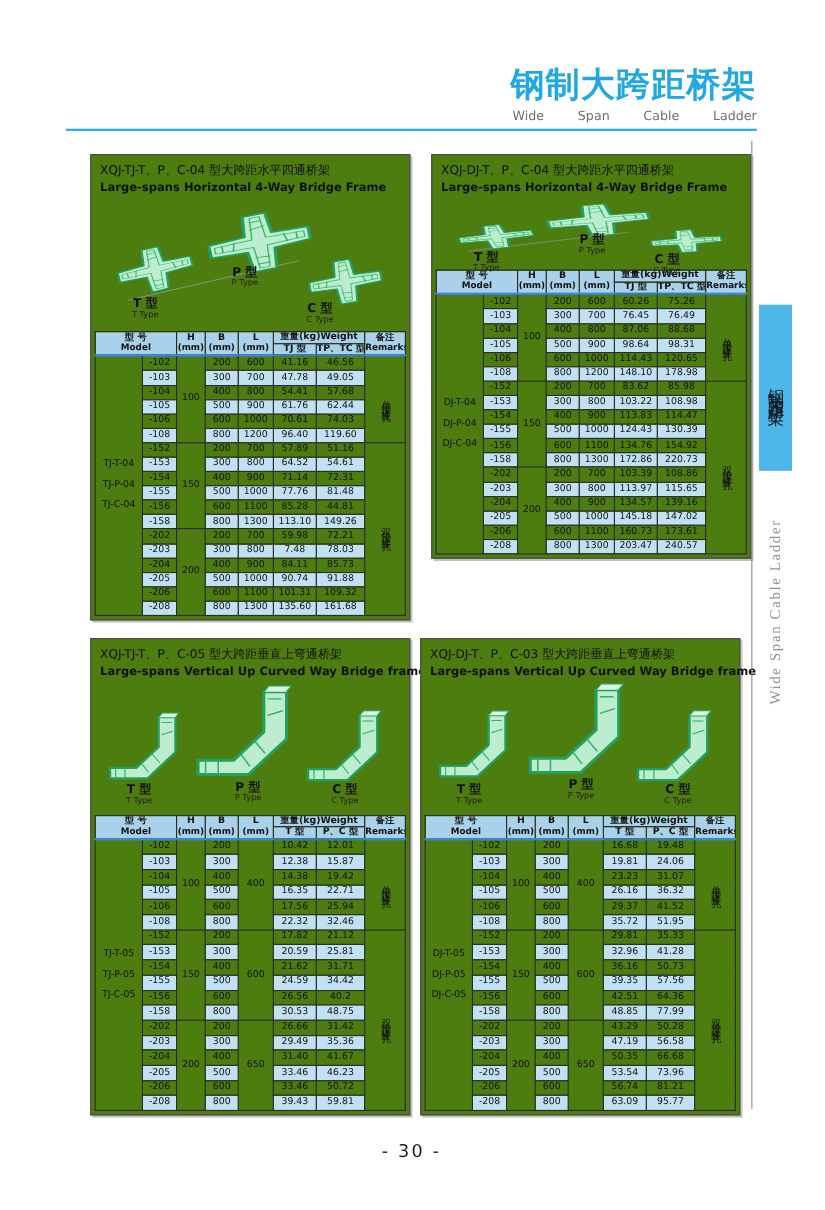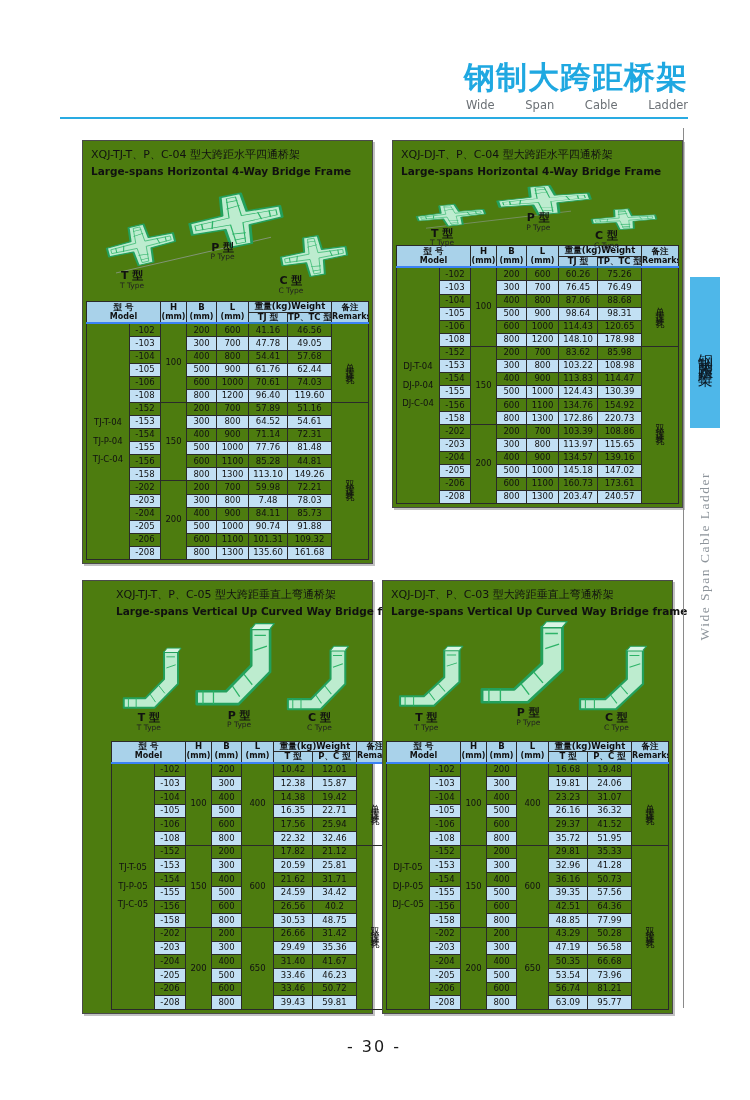--- a/index.html
+++ b/index.html
@@ -12,21 +12,21 @@
   .hdr-cn{position:absolute;top:60px;right:62px;width:230px;text-align:right;
     font-size:31px;font-weight:bold;color:#1fa8e1;letter-spacing:1px;line-height:1.1;white-space:nowrap;}
   .hdr-en{position:absolute;top:98px;right:62px;width:222px;display:flex;justify-content:space-between;
     font-size:11.5px;color:#6b7075;margin-left:32px;}
   .hdr-rule{position:absolute;top:117px;left:60px;width:628px;height:2px;background:#29abe2;}
   
   .panel{position:absolute;width:291px;background:#4d7c0f;border:1px solid #4a4a4a;
     box-shadow:2px 2px 0 rgba(120,120,120,.45);box-sizing:border-box;}
   #panel0{left:82px;top:140px;height:424px;}
   #panel1{left:392px;top:140px;height:368px;}
-  #panel2{left:82px;top:580px;height:434px;padding-left:25px;}
+  #panel2{left:82px;top:580px;height:434px;}
   #panel3{left:382px;top:580px;height:434px;}
   .panel-inner{display:flex;flex-direction:column;height:100%;padding:6px 3px 3px 3px;box-sizing:border-box;}
   .p-title-cn{font-size:11px;font-weight:500;padding-left:5px;white-space:nowrap;}
   .p-title-en{font-size:10.5px;font-weight:600;padding-left:5px;margin-top:3px;white-space:nowrap;}
   .illus{flex:1;position:relative;margin:2px 0 2px 0;}
   .illus svg{position:absolute;inset:0;width:100%;height:100%;}
   .tlabel{position:absolute;text-align:center;line-height:1.05;}
   .tlabel .cn{font-size:11px;font-weight:bold;}
   .tlabel .en{font-size:7.5px;color:#222;text-align:right;}
   

